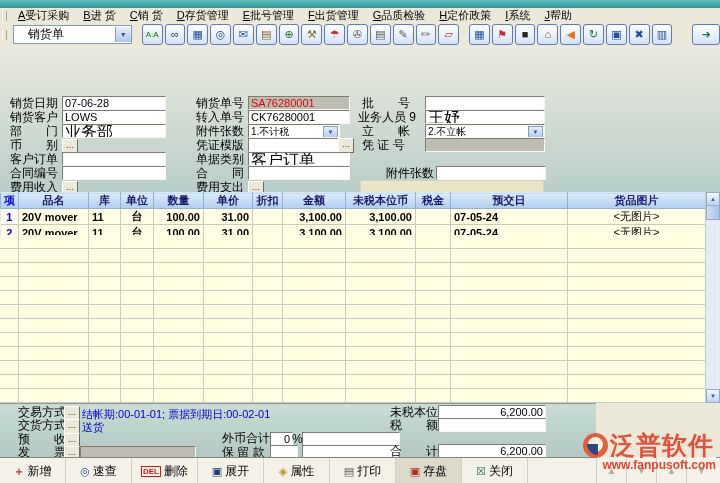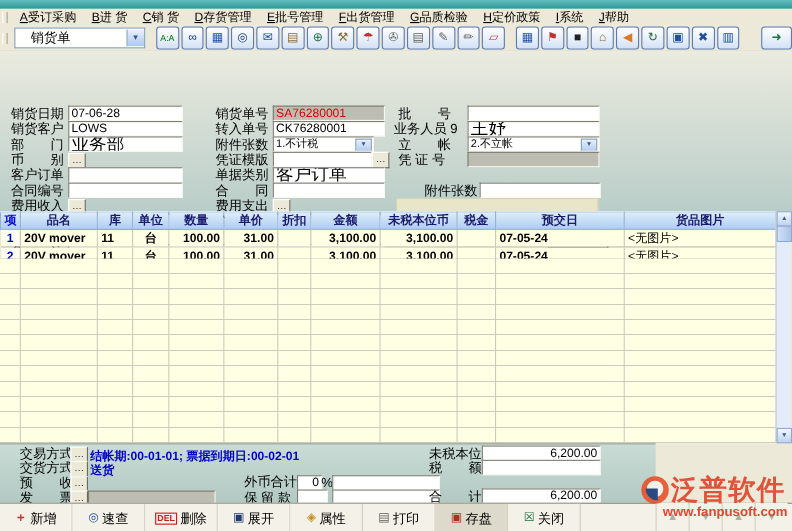--- a/index.html
+++ b/index.html
@@ -47,34 +47,34 @@
   .gridwrap{left:0;top:192px;width:705px}
   table{border-collapse:collapse;table-layout:fixed;width:705px}
   th{height:12px;background:linear-gradient(#dcecfb,#aecdee);border:1px solid #93b2d4;border-top:1px solid #d8e8f8;
      font-size:11px;font-weight:bold;color:#1a1a6e;padding:0;white-space:pre;overflow:hidden}
   th.idx{color:#0000e0}
   td{height:14px;background:#ffffe4;border-right:1px solid #cbcbbd;border-bottom:1px solid #cbcbbd;
      font-size:11px;font-weight:bold;padding:0 3px;white-space:pre;overflow:hidden}
   td.idx{color:#0000cc;text-align:center;background:#fcfcf0;font-weight:bold}
   td.ctr{text-align:center}
   td.rt{text-align:right}
-  td.nrm{font-weight:normal;text-align:left}
+  td.nrm{font-weight:normal;text-align:center}
   .gridfill{left:0;top:235px;width:705px;height:168px;
     background:repeating-linear-gradient(to bottom,#ffffe4 0 13px,#cbcbbd 13px 14px)}
   .vline{position:absolute;top:0;bottom:0;width:1px;background:#cbcbbd}
   
   .sbar{left:705px;top:192px;width:13px;height:211px;background:#e3ecf8;border-left:1px solid #c0c8d4}
   .sbtn{position:absolute;left:0;width:12px;height:12px;background:linear-gradient(#f4f8ff,#bdd2ee);
         border:1px solid #93a8cc;font-size:6px;color:#3a5a9a;display:flex;align-items:center;justify-content:center}
   .sthumb{position:absolute;left:0;top:13px;width:12px;height:13px;background:linear-gradient(90deg,#cfe0f6,#a8c4e8);
           border:1px solid #93a8cc}
   
   .totals{left:0;top:403px;width:596px;height:54px;background:linear-gradient(#c9dcd5,#b2c8c2);
           border-top:1px solid #8a9a94}
-  .blue{position:absolute;font-size:11px;font-weight:bold;color:#0000cc;white-space:pre}
+  .blue{position:absolute;font-size:11px;font-weight:normal;color:#0000cc;white-space:pre}
   
   .bbar{left:0;top:457px;width:720px;height:26px;background:#f3f1e8;border-top:1px solid #84847a;display:flex}
   .bbtn{width:65px;height:100%;display:flex;align-items:center;justify-content:center;gap:3px;
         border-right:1px solid #d2cfc2;font-size:12px;background:#f3f1e8}
   .bbtn .bi{font-size:11px;line-height:11px;font-weight:bold}
   .bbtn.pressed{background:#ddd9cb}
   .navgrp{position:absolute;right:4px;top:457px;height:26px;display:flex}
   .nbtn{width:29px;height:100%;display:flex;align-items:center;justify-content:center;
         border-left:1px solid #d2cfc2;color:#b0b0a2;font-size:10px;background:#f3f1e8}
   

